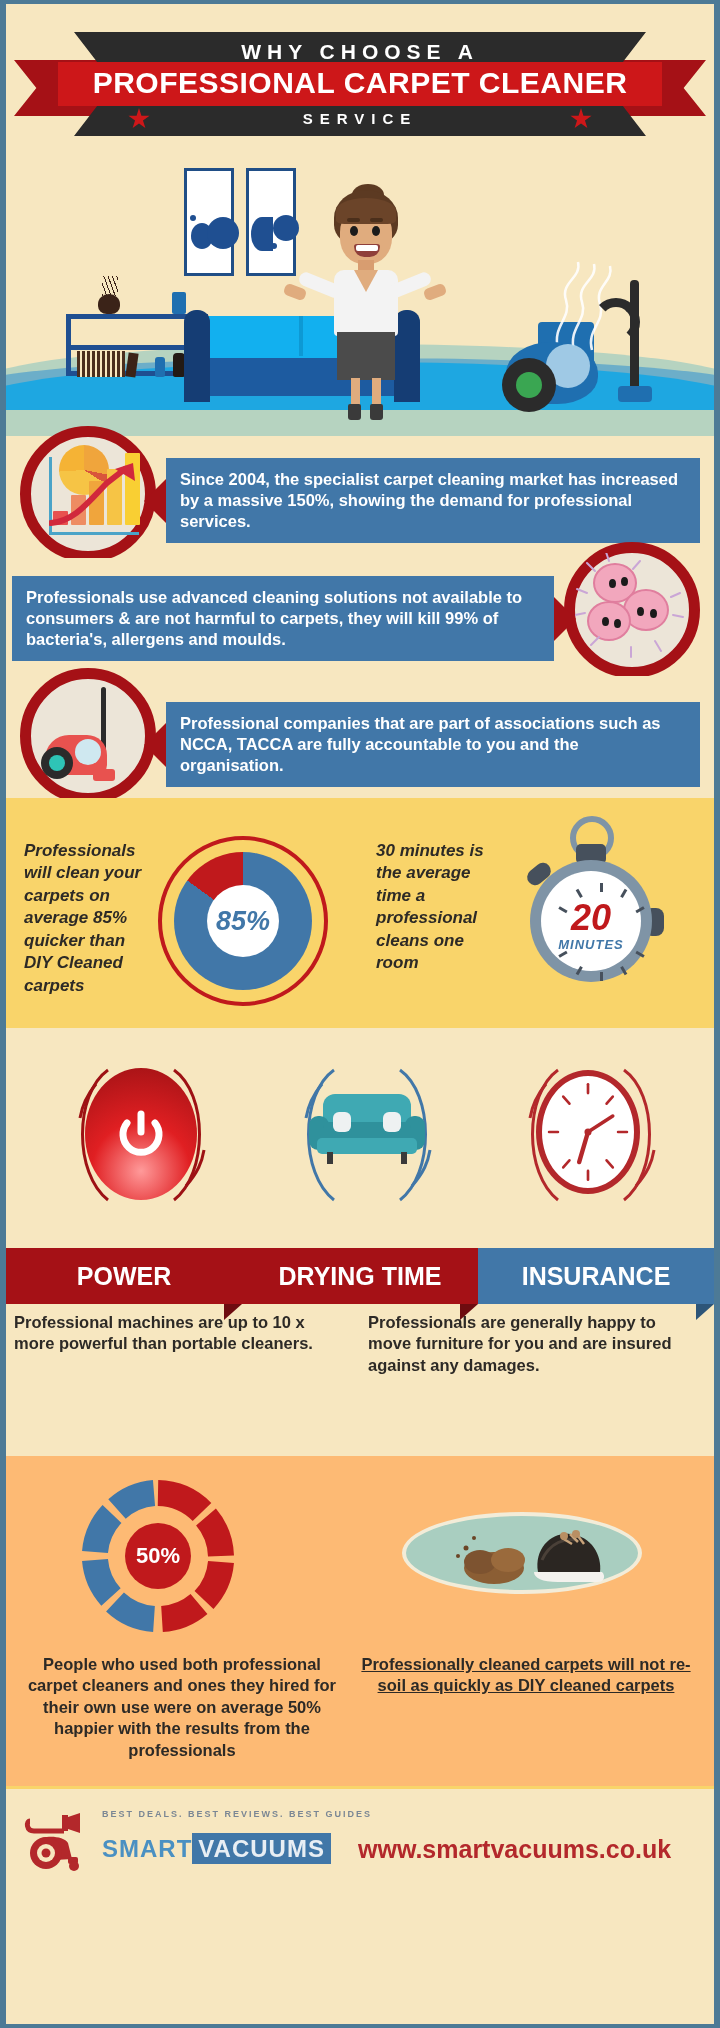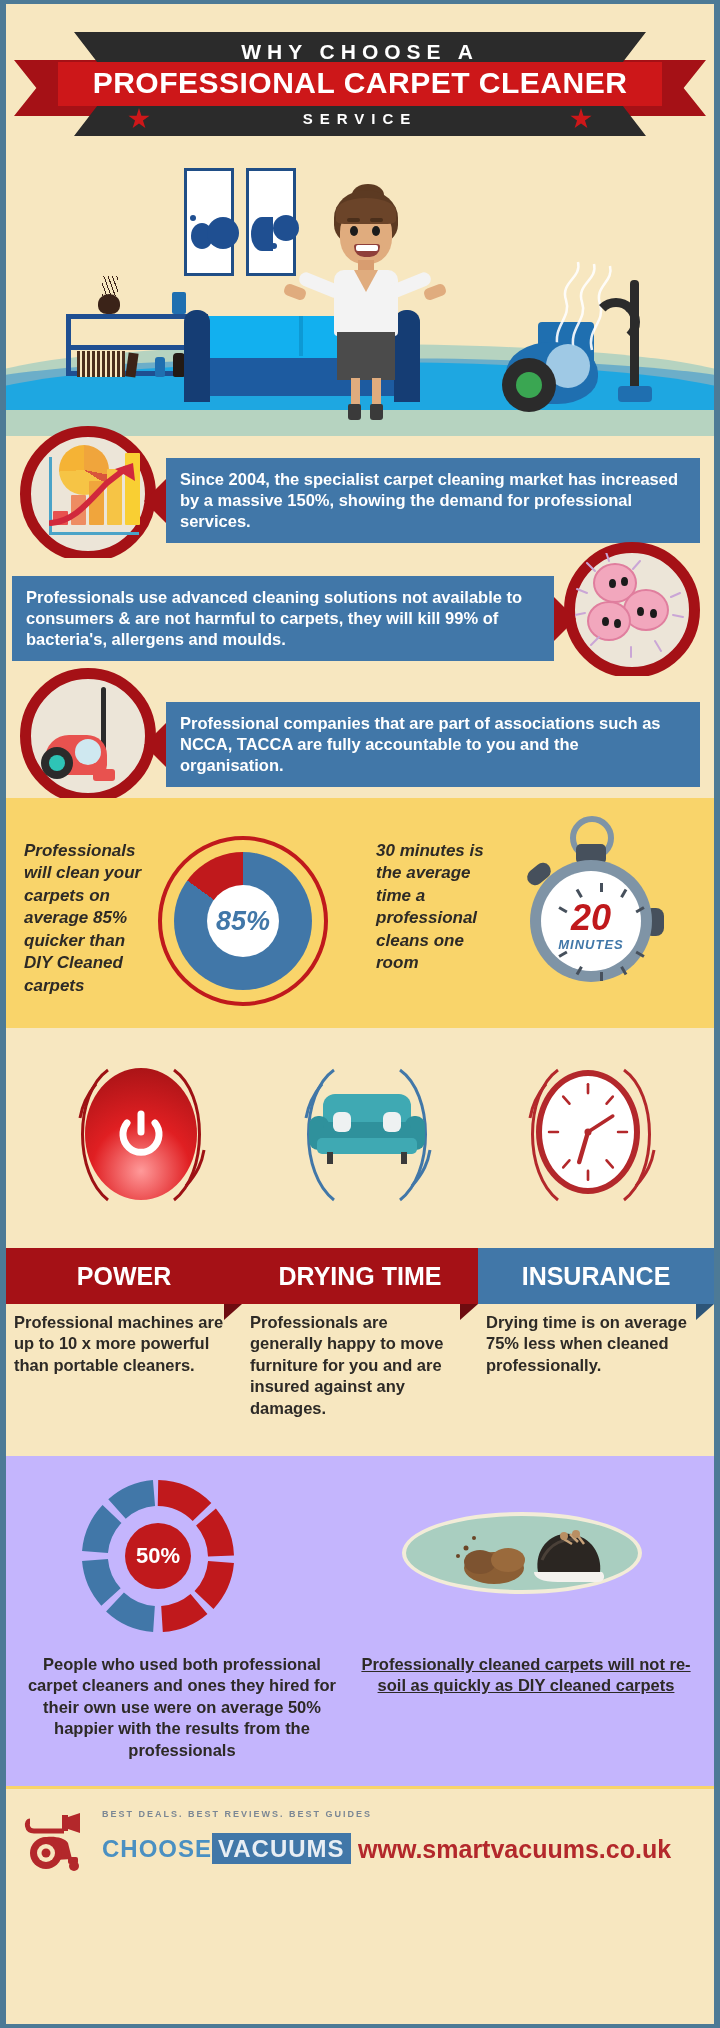--- a/index.html
+++ b/index.html
@@ -234,21 +234,21 @@
   .cat.red { background:#a51116; }
   .cat.blue { background:#4177a8; }
   .cat .notch { position:absolute; right:0; bottom:-16px; width:18px; height:16px; }
   .cat.red .notch { background:#6e0c10; clip-path: polygon(0 0, 100% 0, 0 100%); }
   .cat.blue .notch { background:#2d5578; clip-path: polygon(0 0, 100% 0, 0 100%); }
   .catbodies { display:flex; background:#f7e7c0; height:152px; }
   .catbody { flex:1; padding:8px 14px 0 8px; font-weight:bold; font-size:16.5px;
     line-height:1.3; color:#2d2a26; }
 
   
-  .bottomyellow { background:#c4b5fd; position:relative; height:330px; }
+  .bottomyellow { background:#fdba74; position:relative; height:330px; }
   .seg-donut { position:absolute; width:152px; height:152px; }
   .seg-center { position:absolute; left:50%; top:50%; transform:translate(-50%,-50%);
     width:66px; height:66px; border-radius:50%; background:#c0191c; color:#fff;
     display:flex; align-items:center; justify-content:center; font-weight:bold; font-size:22px; }
   .shoe-plate { position:absolute; width:240px; height:82px; border-radius:50%;
     background:#a9cec0; border:4px solid #f3ecd8; }
   .b-text { position:absolute; font-weight:bold; font-size:16.5px; line-height:1.3;
     color:#2d2a26; text-align:center; }
 
   
@@ -513,21 +513,20 @@
       <span class="notch"></span>
     </div>
     <div class="cat blue">
       <span>INSURANCE</span>
       <span class="notch"></span>
     </div>
   </div>
   <div class="catbodies">
     <div class="catbody">Professional machines are up to 10 x more powerful than portable cleaners.</div>
     <div class="catbody">Professionals are generally happy to move furniture for you and are insured against any damages.</div>
-    <div class="catbody">Drying time is on average 75% less when cleaned professionally.</div>
   </div>
 
   <div class="bottomyellow">
     <div class="seg-donut" style="left:76px; top:24px;">
       <svg viewBox="0 0 152 152" style="position:absolute;inset:0;width:100%;height:100%;">
         <g fill="none" stroke-width="26">
           <path d="M76 13 A63 63 0 0 1 120 32" stroke="#c0191c"></path>
           <path d="M124 37 A63 63 0 0 1 139 76" stroke="#c0191c"></path>
           <path d="M139 82 A63 63 0 0 1 122 120" stroke="#c0191c"></path>
           <path d="M117 124 A63 63 0 0 1 80 139" stroke="#c0191c"></path>
@@ -567,18 +566,18 @@
       <path d="M44 10 L 56 6 L 56 26 L 44 22 Z" fill="#b3282b"></path>
       <path d="M16 34 C 16 28, 40 28, 44 36 L 48 52 L 14 54 Z" fill="#b3282b"></path>
       <circle cx="22" cy="46" r="16" fill="#b3282b"></circle>
       <circle cx="22" cy="46" r="9" fill="#f7e7c0"></circle>
       <circle cx="22" cy="46" r="4.5" fill="#b3282b"></circle>
       <rect x="44" y="50" width="10" height="7" rx="2" fill="#b3282b"></rect>
       <circle cx="50" cy="59" r="5" fill="#b3282b"></circle>
     </svg>
     <div class="tagline">BEST DEALS. BEST REVIEWS. BEST GUIDES</div>
     <div class="brand">
-      <span class="smart">CHOOSE</span><span class="vac">VACUUMS</span>
+      <span class="smart">SMART</span><span class="vac">VACUUMS</span>
     </div>
     <div class="site">www.smartvacuums.co.uk</div>
   </div>
 
 </div>
 
 </body></html>

